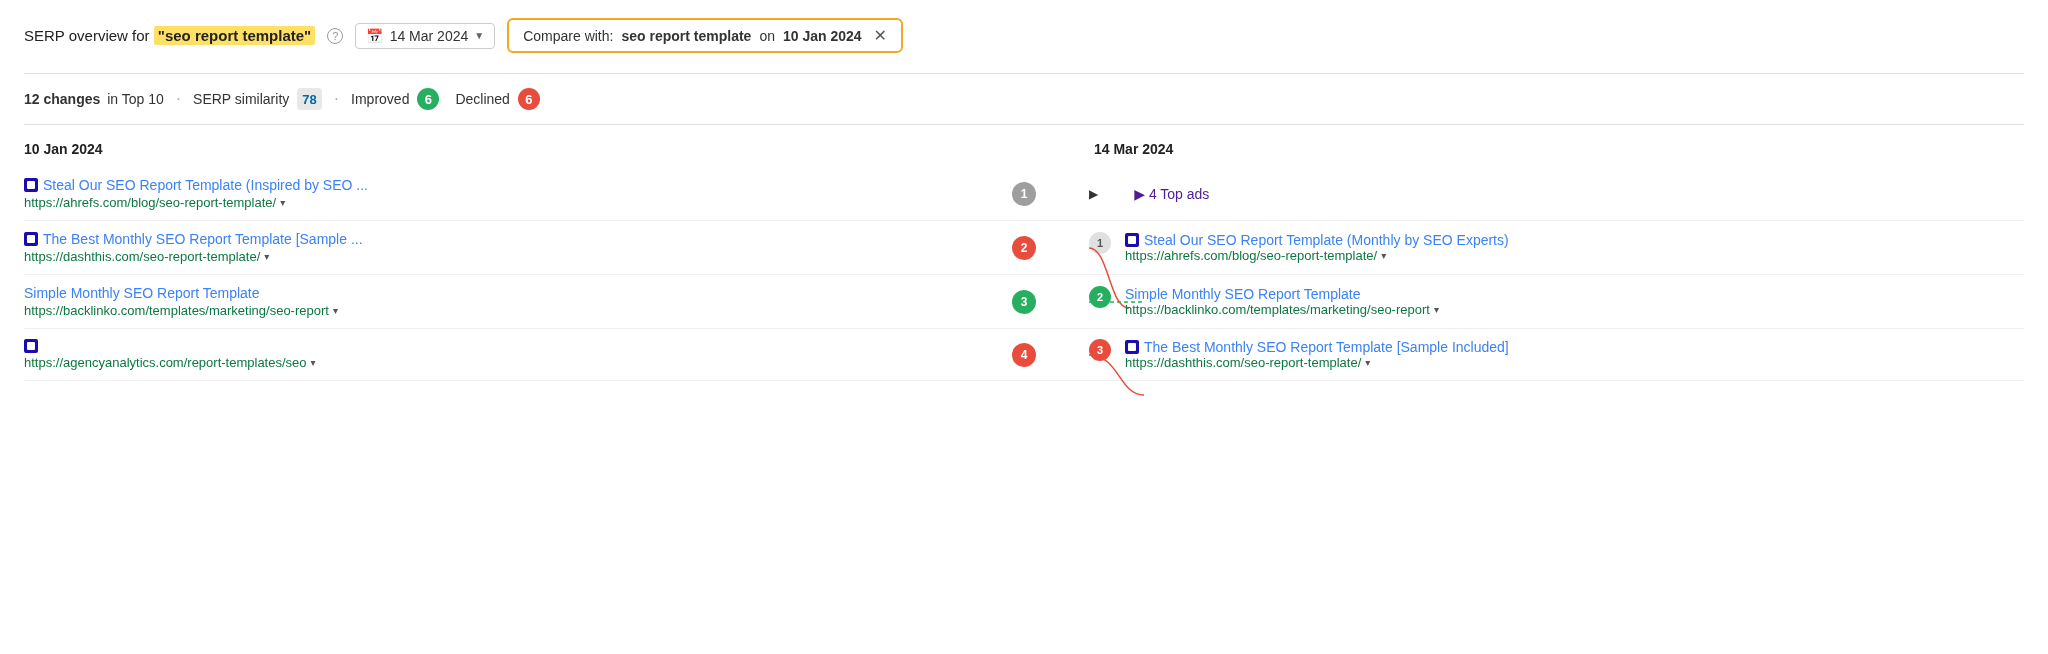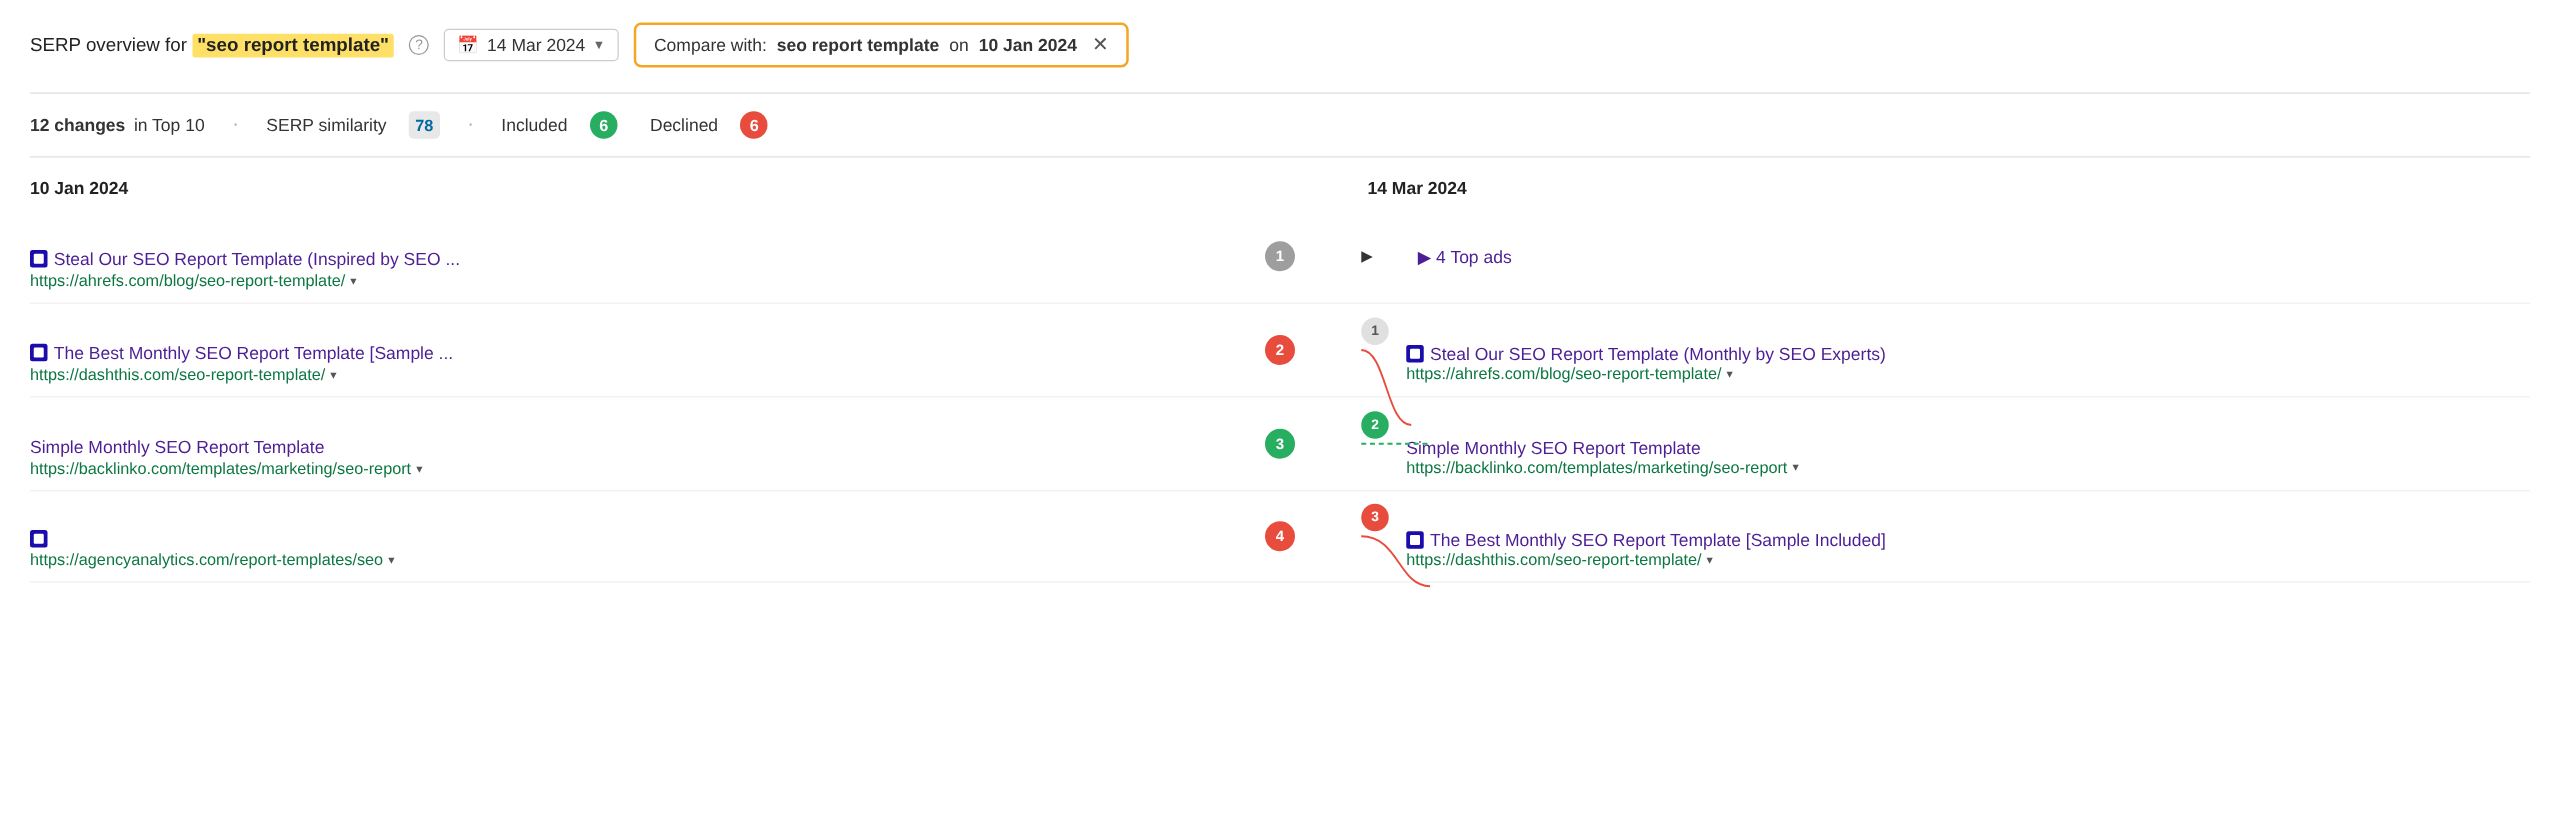--- a/index.html
+++ b/index.html
@@ -71,21 +71,21 @@
     .compare-banner .close-btn {
       cursor: pointer;
       color: #555;
       font-size: 16px;
       margin-left: 4px;
     }
     
     .stats-row {
       display: flex;
       align-items: center;
-      gap: 18px;
+      gap: 8px;
       padding: 14px 0 14px 0;
       border-top: 1px solid #e0e0e0;
       border-bottom: 1px solid #e0e0e0;
       margin-bottom: 16px;
     }
     .stats-bold { font-weight: 700; font-size: 14px; }
     .dot-sep { color: #aaa; font-size: 16px; margin: 0 4px; }
     .badge {
       display: inline-flex;
       align-items: center;
@@ -127,27 +127,26 @@
       padding: 10px 0;
       position: relative;
     }
     .left-entry {
       flex: 1;
       display: flex;
       flex-direction: column;
       gap: 2px;
     }
     .entry-title {
-      color: #4c1d95;
+      color: #3b82f6;
       font-size: 14px;
       text-decoration: none;
       display: flex;
       align-items: center;
       gap: 5px;
-      margin-top: 21px;
     }
     .entry-url {
       color: #0d7742;
       font-size: 13px;
       display: flex;
       align-items: center;
       gap: 4px;
     }
     .dropdown-arrow { font-size: 10px; color: #555; cursor: pointer; }
     
@@ -253,21 +252,21 @@
 
   <div class="stats-row">
     <span class="stats-bold">
       <span>12 changes</span>
       <span style="font-weight:400; margin-left:3px;">in Top 10</span>
     </span>
     <span class="dot-sep">·</span>
     <span>SERP similarity</span>
     <span class="badge badge-gray">78</span>
     <span class="dot-sep">·</span>
-    <span>Included</span>
+    <span>Improved</span>
     <span class="badge badge-green">6</span>
     <span style="margin-left:8px;">Declined</span>
     <span class="badge badge-red">6</span>
   </div>
 
   <div class="dates-header">
     <div class="date-col-left">10 Jan 2024</div>
     <div class="connector-space"></div>
     <div class="date-col-right">14 Mar 2024</div>
   </div>

